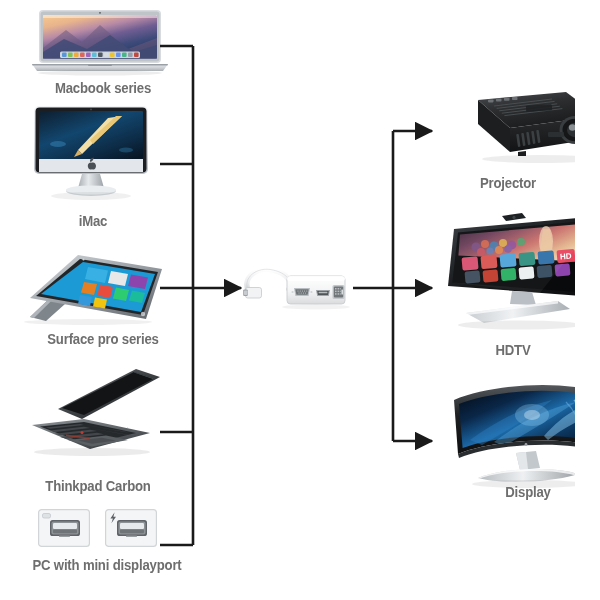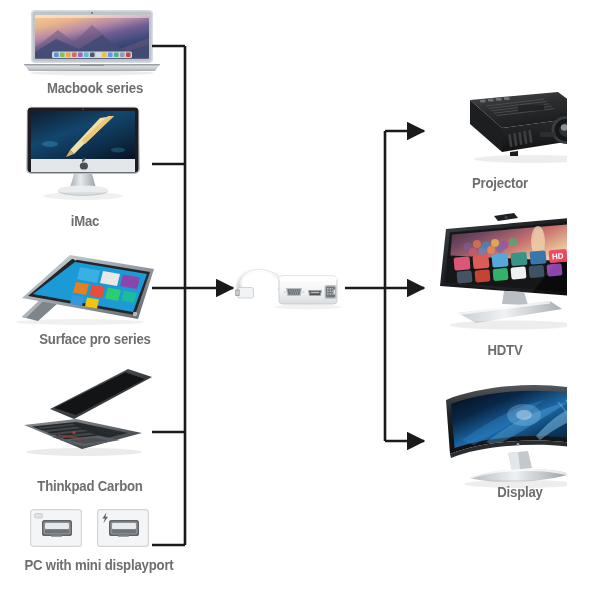--- a/index.html
+++ b/index.html
@@ -8,20 +8,21 @@
     padding: 0;
     background: #ffffff;
   }
   #stage {
     position: relative;
     width: 567px;
     height: 600px;
     background: #ffffff;
     font-family: "Liberation Sans", "DejaVu Sans", sans-serif;
     overflow: hidden;
+    margin-left: 8px;
   }
   .label {
     position: absolute;
     color: #6e6e6e;
     font-weight: bold;
     font-size: 14px;
     letter-spacing: -0.2px;
     white-space: nowrap;
     text-align: center;
     transform: scaleX(0.94);

